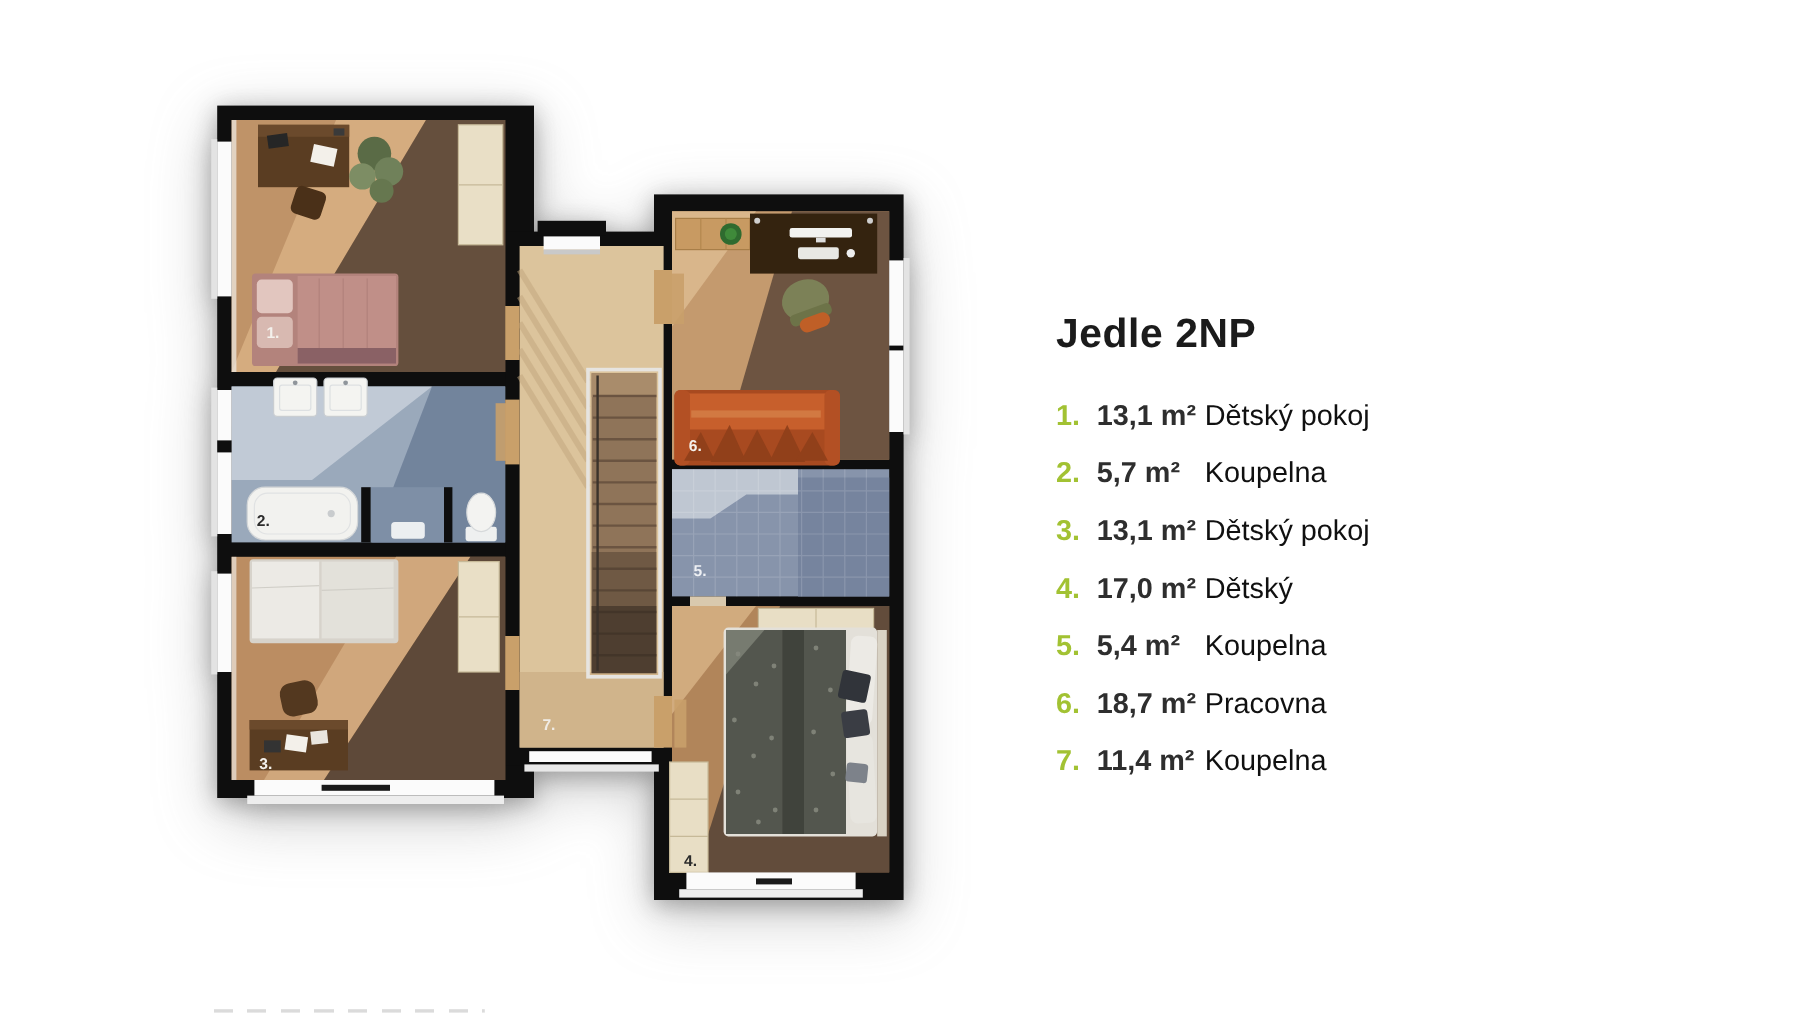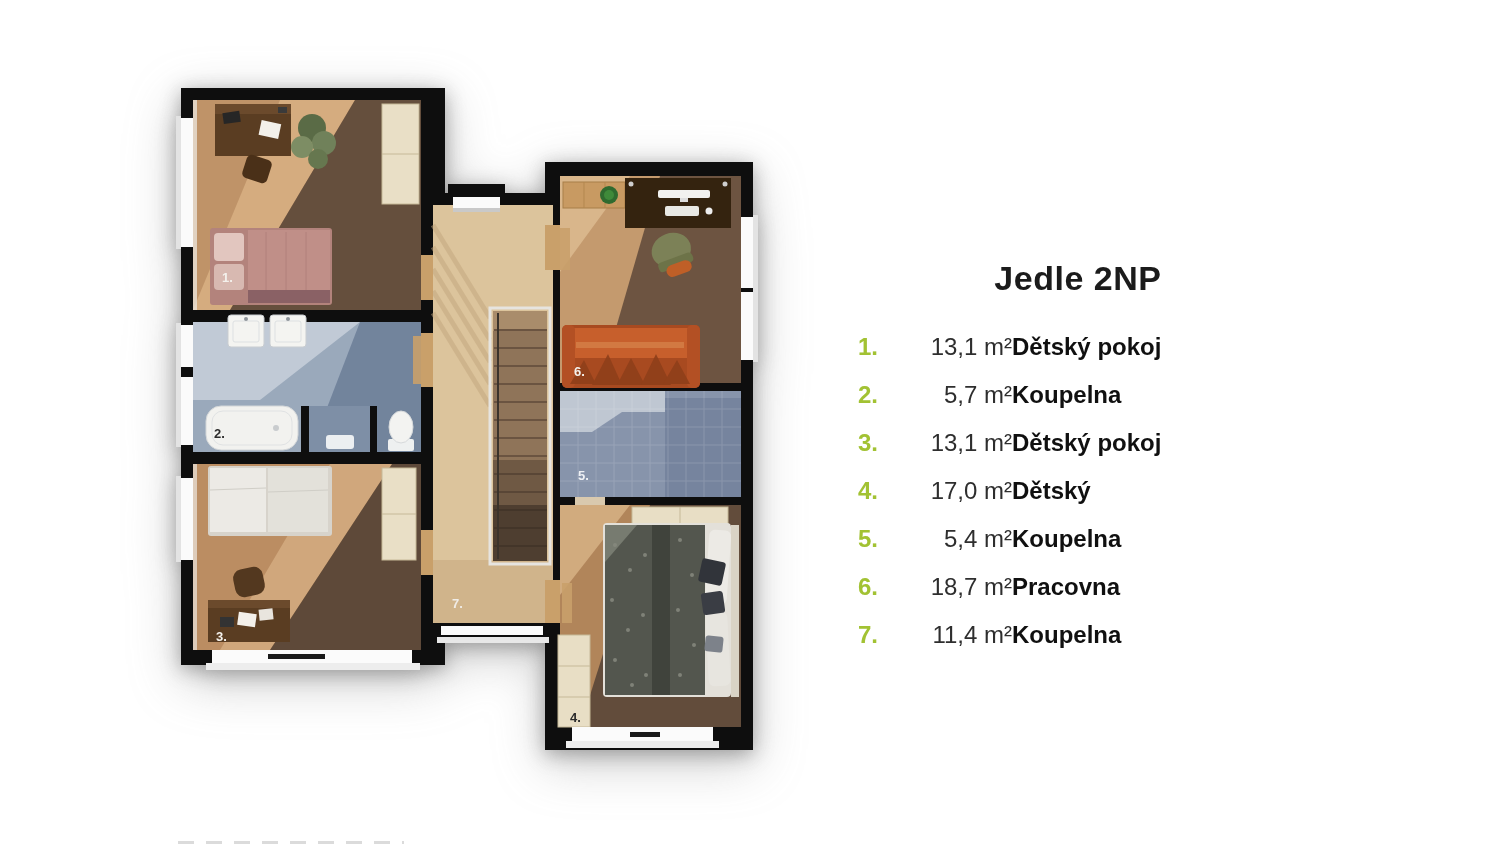--- a/index.html
+++ b/index.html
@@ -5,30 +5,30 @@
   html,body{margin:0;padding:0;background:#ffffff;}
   body{
     width:1500px;height:844px;position:relative;overflow:hidden;
     font-family:"Liberation Sans","DejaVu Sans",sans-serif;
     -webkit-font-smoothing:antialiased;
   }
   .floorplan-wrap{
     position:absolute;left:160px;top:60px;width:620px;height:720px;
     filter:drop-shadow(0 4px 10px rgba(70,70,70,.45)) drop-shadow(0 12px 24px rgba(120,120,120,.35));
   }
-  .legend{position:absolute;left:844px;top:258px;color:#1b1b1b;text-align:right;}
+  .legend{position:absolute;left:880px;top:258px;color:#1b1b1b;}
   .legend h1{
     margin:0;font-size:34px;line-height:40px;font-weight:bold;
     letter-spacing:.5px;color:#1b1b1b;
   }
   .legend ul{list-style:none;margin:25px 0 0 0;padding:0;}
   .legend li{height:48px;display:flex;align-items:center;}
   .legend .num{width:34px;font-size:24px;font-weight:bold;color:var(--accent,#a2c233);}
-  .legend .area{width:90px;font-size:24px;font-weight:normal;color:#2e2e2e;white-space:nowrap;margin-left:44px;}
-  .legend .name{font-size:24px;font-weight:bold;color:#101010;white-space:nowrap;}
+  .legend .area{width:90px;font-size:24px;font-weight:bold;color:#2e2e2e;white-space:nowrap;}
+  .legend .name{font-size:24px;font-weight:normal;color:#101010;white-space:nowrap;}
   .bottom-artifact{
     position:absolute;left:178px;top:841px;width:226px;height:3px;opacity:.75;
     background:repeating-linear-gradient(90deg,#cfcfcf 0 16px,#ffffff 16px 28px);
   }
   svg text{font-family:"Liberation Sans","DejaVu Sans",sans-serif;font-weight:bold;}
 </style>
 </head>
 <body>
 
 <div class="floorplan-wrap">

